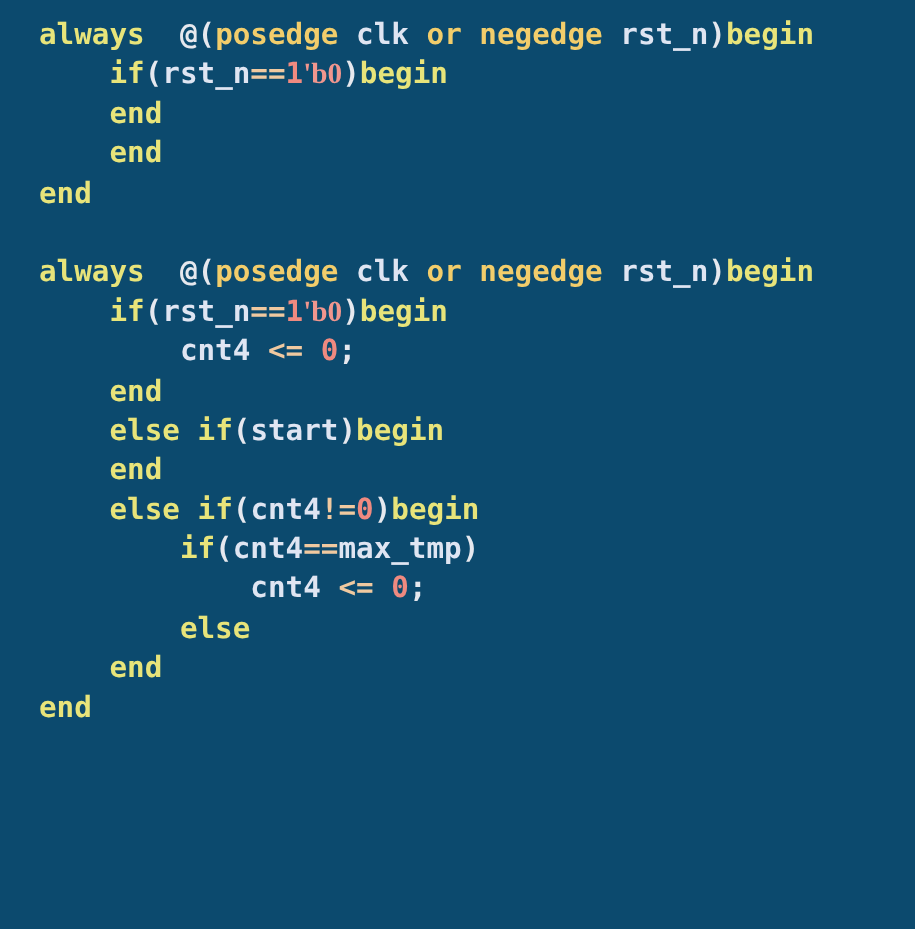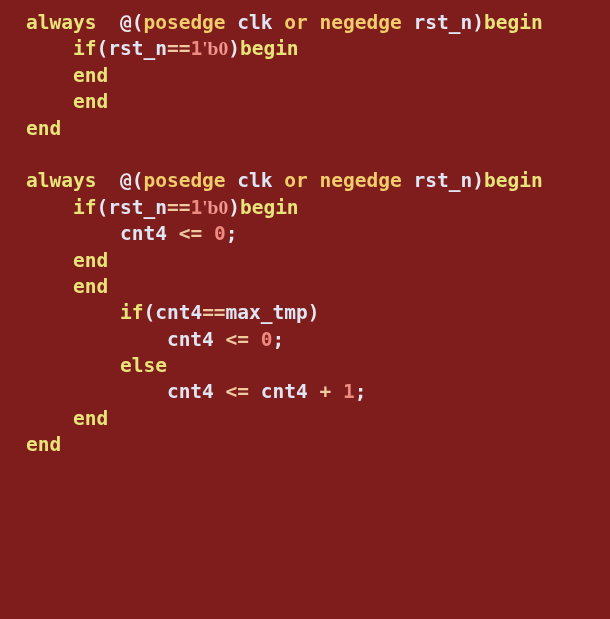--- a/index.html
+++ b/index.html
@@ -9,21 +9,21 @@
   }
   body {
     width: 610px;
     height: 619px;
     overflow: hidden;
     font-family: "DejaVu Sans Mono", "Liberation Mono", monospace;
   }
   #editor {
     width: 610px;
     height: 619px;
-    background: #7f1d1d;
+    background: #0c4a6e;
     box-sizing: border-box;
     padding: 10px 0 0 0;
     position: relative;
   }
   .code-line {
     height: 26.4px;
     line-height: 26.4px;
     font-size: 19.5px;
     letter-spacing: 0px;
     white-space: pre;
@@ -50,21 +50,22 @@
       <div class="code-line"><span class="t-kw">always</span><span class="t-punct">  </span><span class="t-punct">@(</span><span class="t-edge">posedge</span><span class="t-punct"> </span><span class="t-var">clk</span><span class="t-punct"> </span><span class="t-edge">or</span><span class="t-punct"> </span><span class="t-edge">negedge</span><span class="t-punct"> </span><span class="t-var">rst_n</span><span class="t-punct">)</span><span class="t-kw">begin</span></div>
       <div class="code-line"><span class="t-punct">    </span><span class="t-kw">if</span><span class="t-punct">(</span><span class="t-var">rst_n</span><span class="t-op">==</span><span class="t-num">1</span><span class="t-base">'b0</span><span class="t-punct">)</span><span class="t-kw">begin</span></div>
       <div class="code-line"><span class="t-punct">    </span><span class="t-kw">end</span></div>
       <div class="code-line"><span class="t-punct">    </span><span class="t-kw">end</span></div>
       <div class="code-line"><span class="t-kw">end</span></div>
       <div class="code-line blank">&nbsp;</div>
       <div class="code-line"><span class="t-kw">always</span><span class="t-punct">  </span><span class="t-punct">@(</span><span class="t-edge">posedge</span><span class="t-punct"> </span><span class="t-var">clk</span><span class="t-punct"> </span><span class="t-edge">or</span><span class="t-punct"> </span><span class="t-edge">negedge</span><span class="t-punct"> </span><span class="t-var">rst_n</span><span class="t-punct">)</span><span class="t-kw">begin</span></div>
       <div class="code-line"><span class="t-punct">    </span><span class="t-kw">if</span><span class="t-punct">(</span><span class="t-var">rst_n</span><span class="t-op">==</span><span class="t-num">1</span><span class="t-base">'b0</span><span class="t-punct">)</span><span class="t-kw">begin</span></div>
       <div class="code-line"><span class="t-punct">        </span><span class="t-var">cnt4</span><span class="t-punct"> </span><span class="t-op">&lt;=</span><span class="t-punct"> </span><span class="t-num">0</span><span class="t-punct">;</span></div>
       <div class="code-line"><span class="t-punct">    </span><span class="t-kw">end</span></div>
+      <div class="code-line"><span class="t-punct">    </span><span class="t-kw">else</span><span class="t-punct"> </span><span class="t-kw">if</span><span class="t-punct">(</span><span class="t-var">start</span><span class="t-punct">)</span><span class="t-kw">begin</span></div>
       <div class="code-line"><span class="t-punct">    </span><span class="t-kw">end</span></div>
+      <div class="code-line"><span class="t-punct">    </span><span class="t-kw">else</span><span class="t-punct"> </span><span class="t-kw">if</span><span class="t-punct">(</span><span class="t-var">cnt4</span><span class="t-op">!=</span><span class="t-num">0</span><span class="t-punct">)</span><span class="t-kw">begin</span></div>
       <div class="code-line"><span class="t-punct">        </span><span class="t-kw">if</span><span class="t-punct">(</span><span class="t-var">cnt4</span><span class="t-op">==</span><span class="t-var">max_tmp</span><span class="t-punct">)</span></div>
       <div class="code-line"><span class="t-punct">            </span><span class="t-var">cnt4</span><span class="t-punct"> </span><span class="t-op">&lt;=</span><span class="t-punct"> </span><span class="t-num">0</span><span class="t-punct">;</span></div>
       <div class="code-line"><span class="t-punct">        </span><span class="t-kw">else</span></div>
-      <div class="code-line"><span class="t-punct">            </span><span class="t-var">cnt4</span><span class="t-punct"> </span><span class="t-op">&lt;=</span><span class="t-punct"> </span><span class="t-var">cnt4</span><span class="t-punct"> </span><span class="t-op">+</span><span class="t-punct"> </span><span class="t-num">1</span><span class="t-punct">;</span></div>
       <div class="code-line"><span class="t-punct">    </span><span class="t-kw">end</span></div>
       <div class="code-line"><span class="t-kw">end</span></div>
     </div>
 </div>
 
 </body></html>

